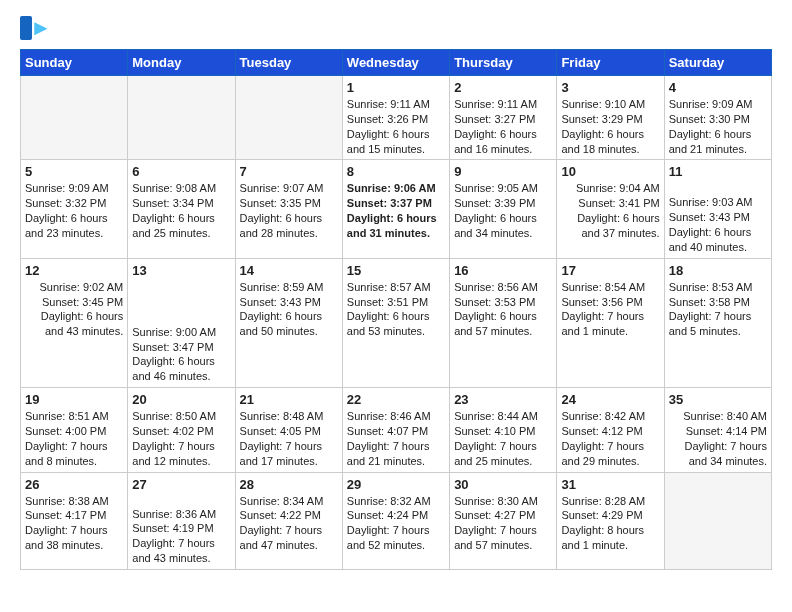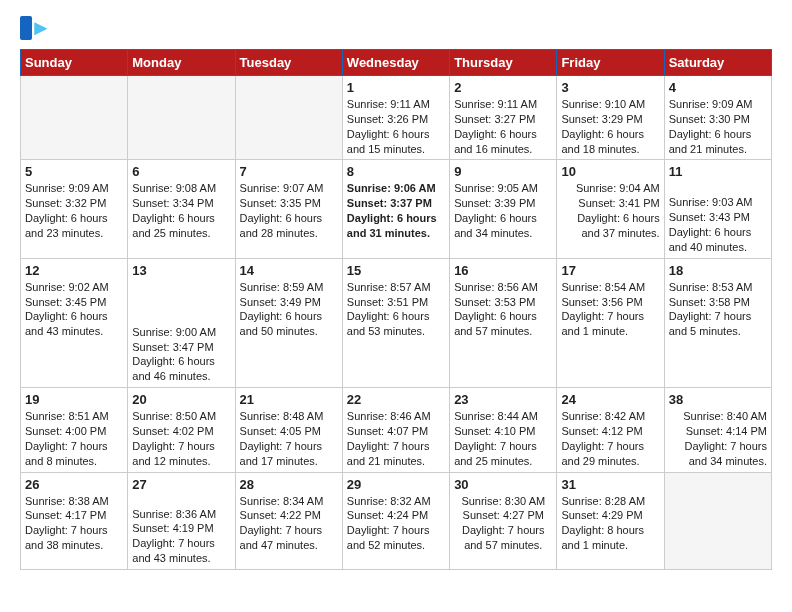--- a/index.html
+++ b/index.html
@@ -6,21 +6,21 @@
     body { font-family: Arial, sans-serif; background: #fff; width: 792px; height: 612px; overflow: hidden; }
     .page { width: 792px; min-height: 612px; padding: 15px 20px 10px 20px; }
     .header-area { display: flex; align-items: flex-start; justify-content: space-between; margin-bottom: 8px; }
     .logo { display: flex; align-items: center; }
     .logo-box { background: #1565c0; color: white; font-size: 13px; font-weight: bold; padding: 4px 6px; border-radius: 2px; line-height: 1.2; }
     .logo-arrow { color: #4fc3f7; font-size: 22px; margin-left: -2px; }
     .title-area { text-align: right; }
     .cal-title { font-size: 36px; font-weight: bold; color: #222; line-height: 1; }
     .cal-subtitle { font-size: 16px; color: #444; margin-top: 2px; }
     table { width: 100%; border-collapse: collapse; table-layout: fixed; }
-    thead tr th { background: #b91c1c; color: white; font-size: 13px; font-weight: bold; padding: 5px 4px; text-align: left; border: 1px solid #1565c0; }
+    thead tr th { background: #1d4ed8; color: white; font-size: 13px; font-weight: bold; padding: 5px 4px; text-align: left; border: 1px solid #1565c0; }
     tbody tr td { border: 1px solid #ccc; vertical-align: top; padding: 4px 4px 3px 4px; background: #fff; height: 82px; font-size: 11px; color: #222; }
     tbody tr td.empty { background: #f5f5f5; }
     .day-num { font-size: 13px; font-weight: bold; display: block; margin-bottom: 2px; }
     .day-info { font-size: 11px; line-height: 1.35; color: #222; }
   </style>
 </head>
 <body>
 
 <div class="page">
   <div class="header-area">
@@ -130,36 +130,36 @@
             <span class="day-num">11</span>
             <div class="day-info" style="white-space: pre-line; margin-top: 16px;">Sunrise: 9:03 AM
 Sunset: 3:43 PM
 Daylight: 6 hours
 and 40 minutes.</div>
           </td>
         </tr>
         <tr>
           <td>
             <span class="day-num">12</span>
-            <div class="day-info" style="white-space: pre-line;">Sunrise: 9:02 AM
+            <div class="day-info" style="white-space: pre-line; text-align: right;">Sunrise: 9:02 AM
 Sunset: 3:45 PM
 Daylight: 6 hours
 and 43 minutes.</div>
           </td>
           <td>
             <span class="day-num">13</span>
             <div class="day-info" style="white-space: pre-line; margin-top: 47px;">Sunrise: 9:00 AM
 Sunset: 3:47 PM
 Daylight: 6 hours
 and 46 minutes.</div>
           </td>
           <td>
             <span class="day-num">14</span>
             <div class="day-info" style="white-space: pre-line;">Sunrise: 8:59 AM
-Sunset: 3:49 PM
+Sunset: 3:43 PM
 Daylight: 6 hours
 and 50 minutes.</div>
           </td>
           <td>
             <span class="day-num">15</span>
             <div class="day-info" style="white-space: pre-line;">Sunrise: 8:57 AM
 Sunset: 3:51 PM
 Daylight: 6 hours
 and 53 minutes.</div>
           </td>
@@ -222,21 +222,21 @@
 and 25 minutes.</div>
           </td>
           <td>
             <span class="day-num">24</span>
             <div class="day-info" style="white-space: pre-line;">Sunrise: 8:42 AM
 Sunset: 4:12 PM
 Daylight: 7 hours
 and 29 minutes.</div>
           </td>
           <td>
-            <span class="day-num">38</span>
+            <span class="day-num">35</span>
             <div class="day-info" style="white-space: pre-line; text-align: right;">Sunrise: 8:40 AM
 Sunset: 4:14 PM
 Daylight: 7 hours
 and 34 minutes.</div>
           </td>
         </tr>
         <tr>
           <td>
             <span class="day-num">26</span>
             <div class="day-info" style="white-space: pre-line;">Sunrise: 8:38 AM
@@ -260,21 +260,21 @@
           </td>
           <td>
             <span class="day-num">29</span>
             <div class="day-info" style="white-space: pre-line;">Sunrise: 8:32 AM
 Sunset: 4:24 PM
 Daylight: 7 hours
 and 52 minutes.</div>
           </td>
           <td>
             <span class="day-num">30</span>
-            <div class="day-info" style="white-space: pre-line; text-align: center;">Sunrise: 8:30 AM
+            <div class="day-info" style="white-space: pre-line;">Sunrise: 8:30 AM
 Sunset: 4:27 PM
 Daylight: 7 hours
 and 57 minutes.</div>
           </td>
           <td>
             <span class="day-num">31</span>
             <div class="day-info" style="white-space: pre-line;">Sunrise: 8:28 AM
 Sunset: 4:29 PM
 Daylight: 8 hours
 and 1 minute.</div>

